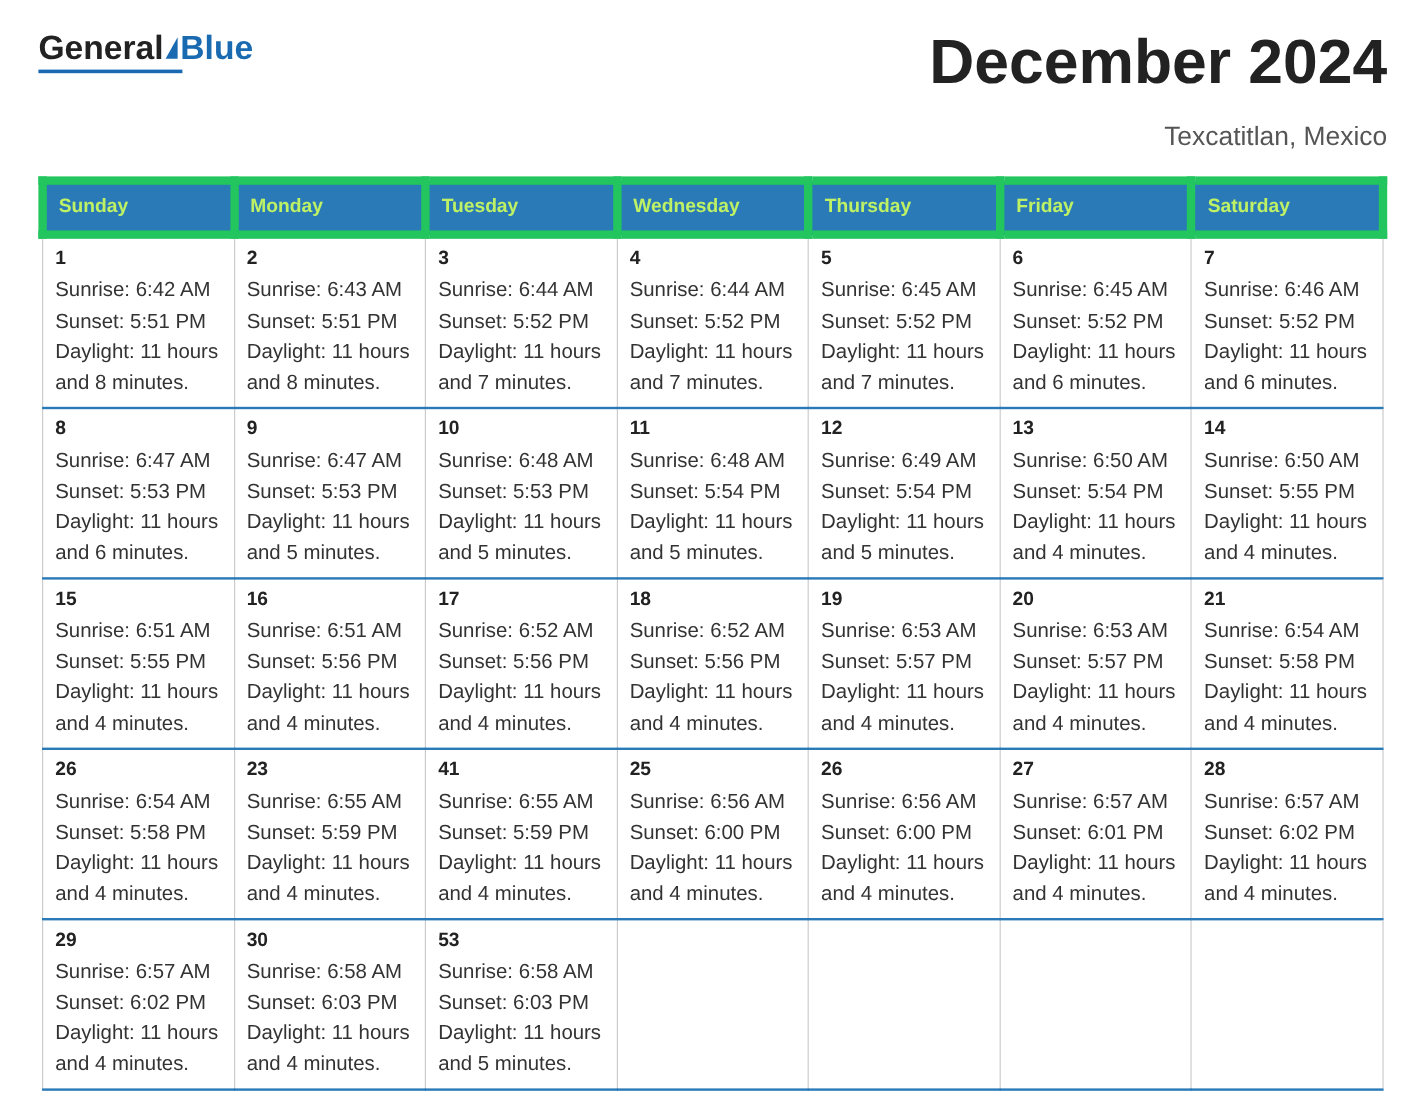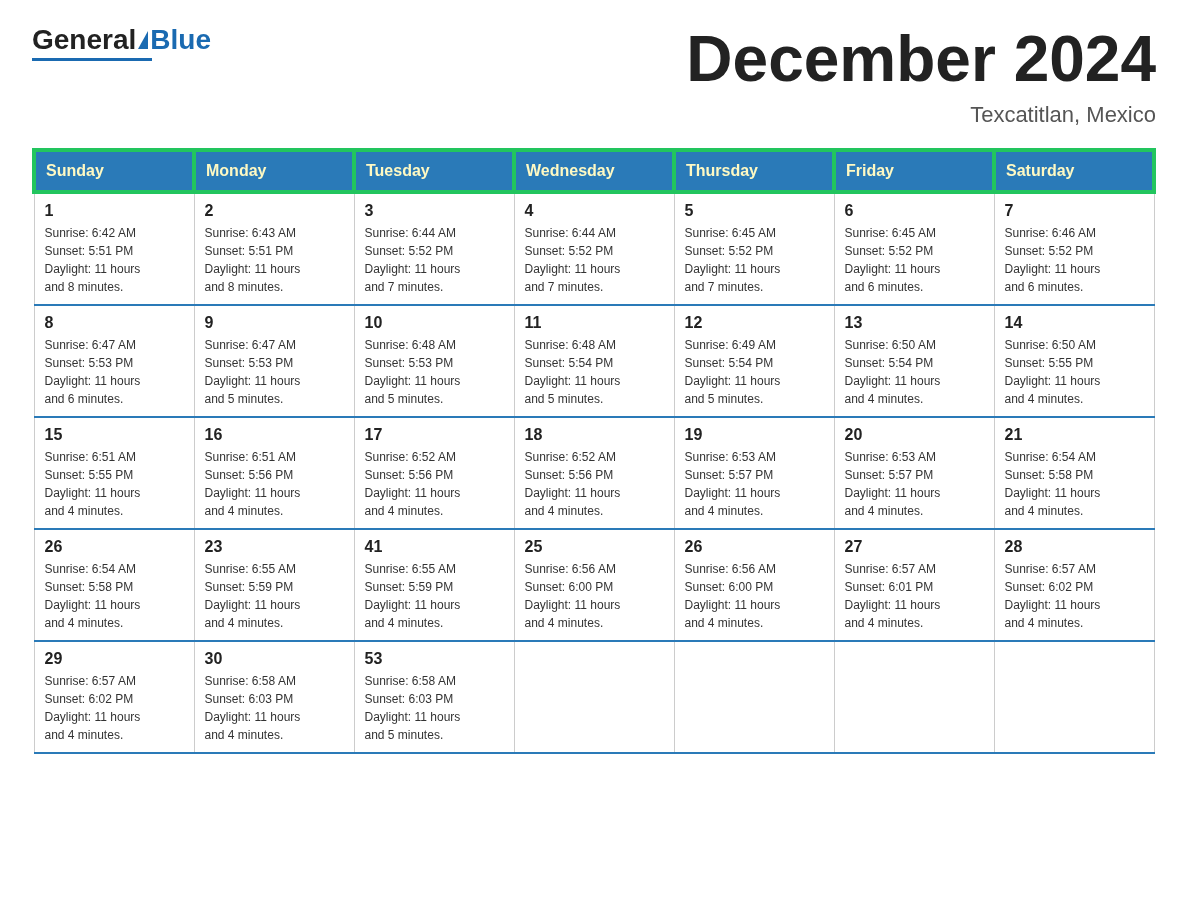--- a/index.html
+++ b/index.html
@@ -42,63 +42,63 @@
     .logo-line {
       width: 120px;
       height: 3px;
       background: #1a6ab1;
       margin-top: 2px;
     }
     .title-area {
       text-align: right;
     }
     .calendar-title {
-      font-size: 64px;
+      font-size: 52px;
       font-weight: bold;
       color: #222;
       line-height: 1.1;
       text-align: center;
     }
     .calendar-subtitle {
       font-size: 22px;
       color: #555;
-      margin-top: 8px;
+      margin-top: 20px;
     }
     table {
       width: 100%;
       border-collapse: collapse;
       table-layout: fixed;
     }
     thead th {
       background: #2a7ab8;
-      color: #fef9c3;
+      color: #bef264;
       font-size: 16px;
       font-weight: 600;
       padding: 10px 10px;
       text-align: left;
-      border: 4px solid #22c55e;
+      border: 7px solid #22c55e;
     }
     tbody td {
       border: 1px solid #ccc;
       vertical-align: top;
       padding: 8px 10px;
       font-size: 13px;
       color: #333;
       min-height: 100px;
       height: 110px;
     }
     .day-number {
       font-size: 16px;
       font-weight: 600;
       color: #222;
       display: block;
       margin-bottom: 4px;
     }
     .day-info {
-      font-size: 12px;
+      font-size: 17px;
       color: #333;
       line-height: 1.5;
     }
     tbody tr {
       border-bottom: 2px solid #2a7ab8;
     }
     tbody td.empty {
       background: #fff;
     }
   </style>

